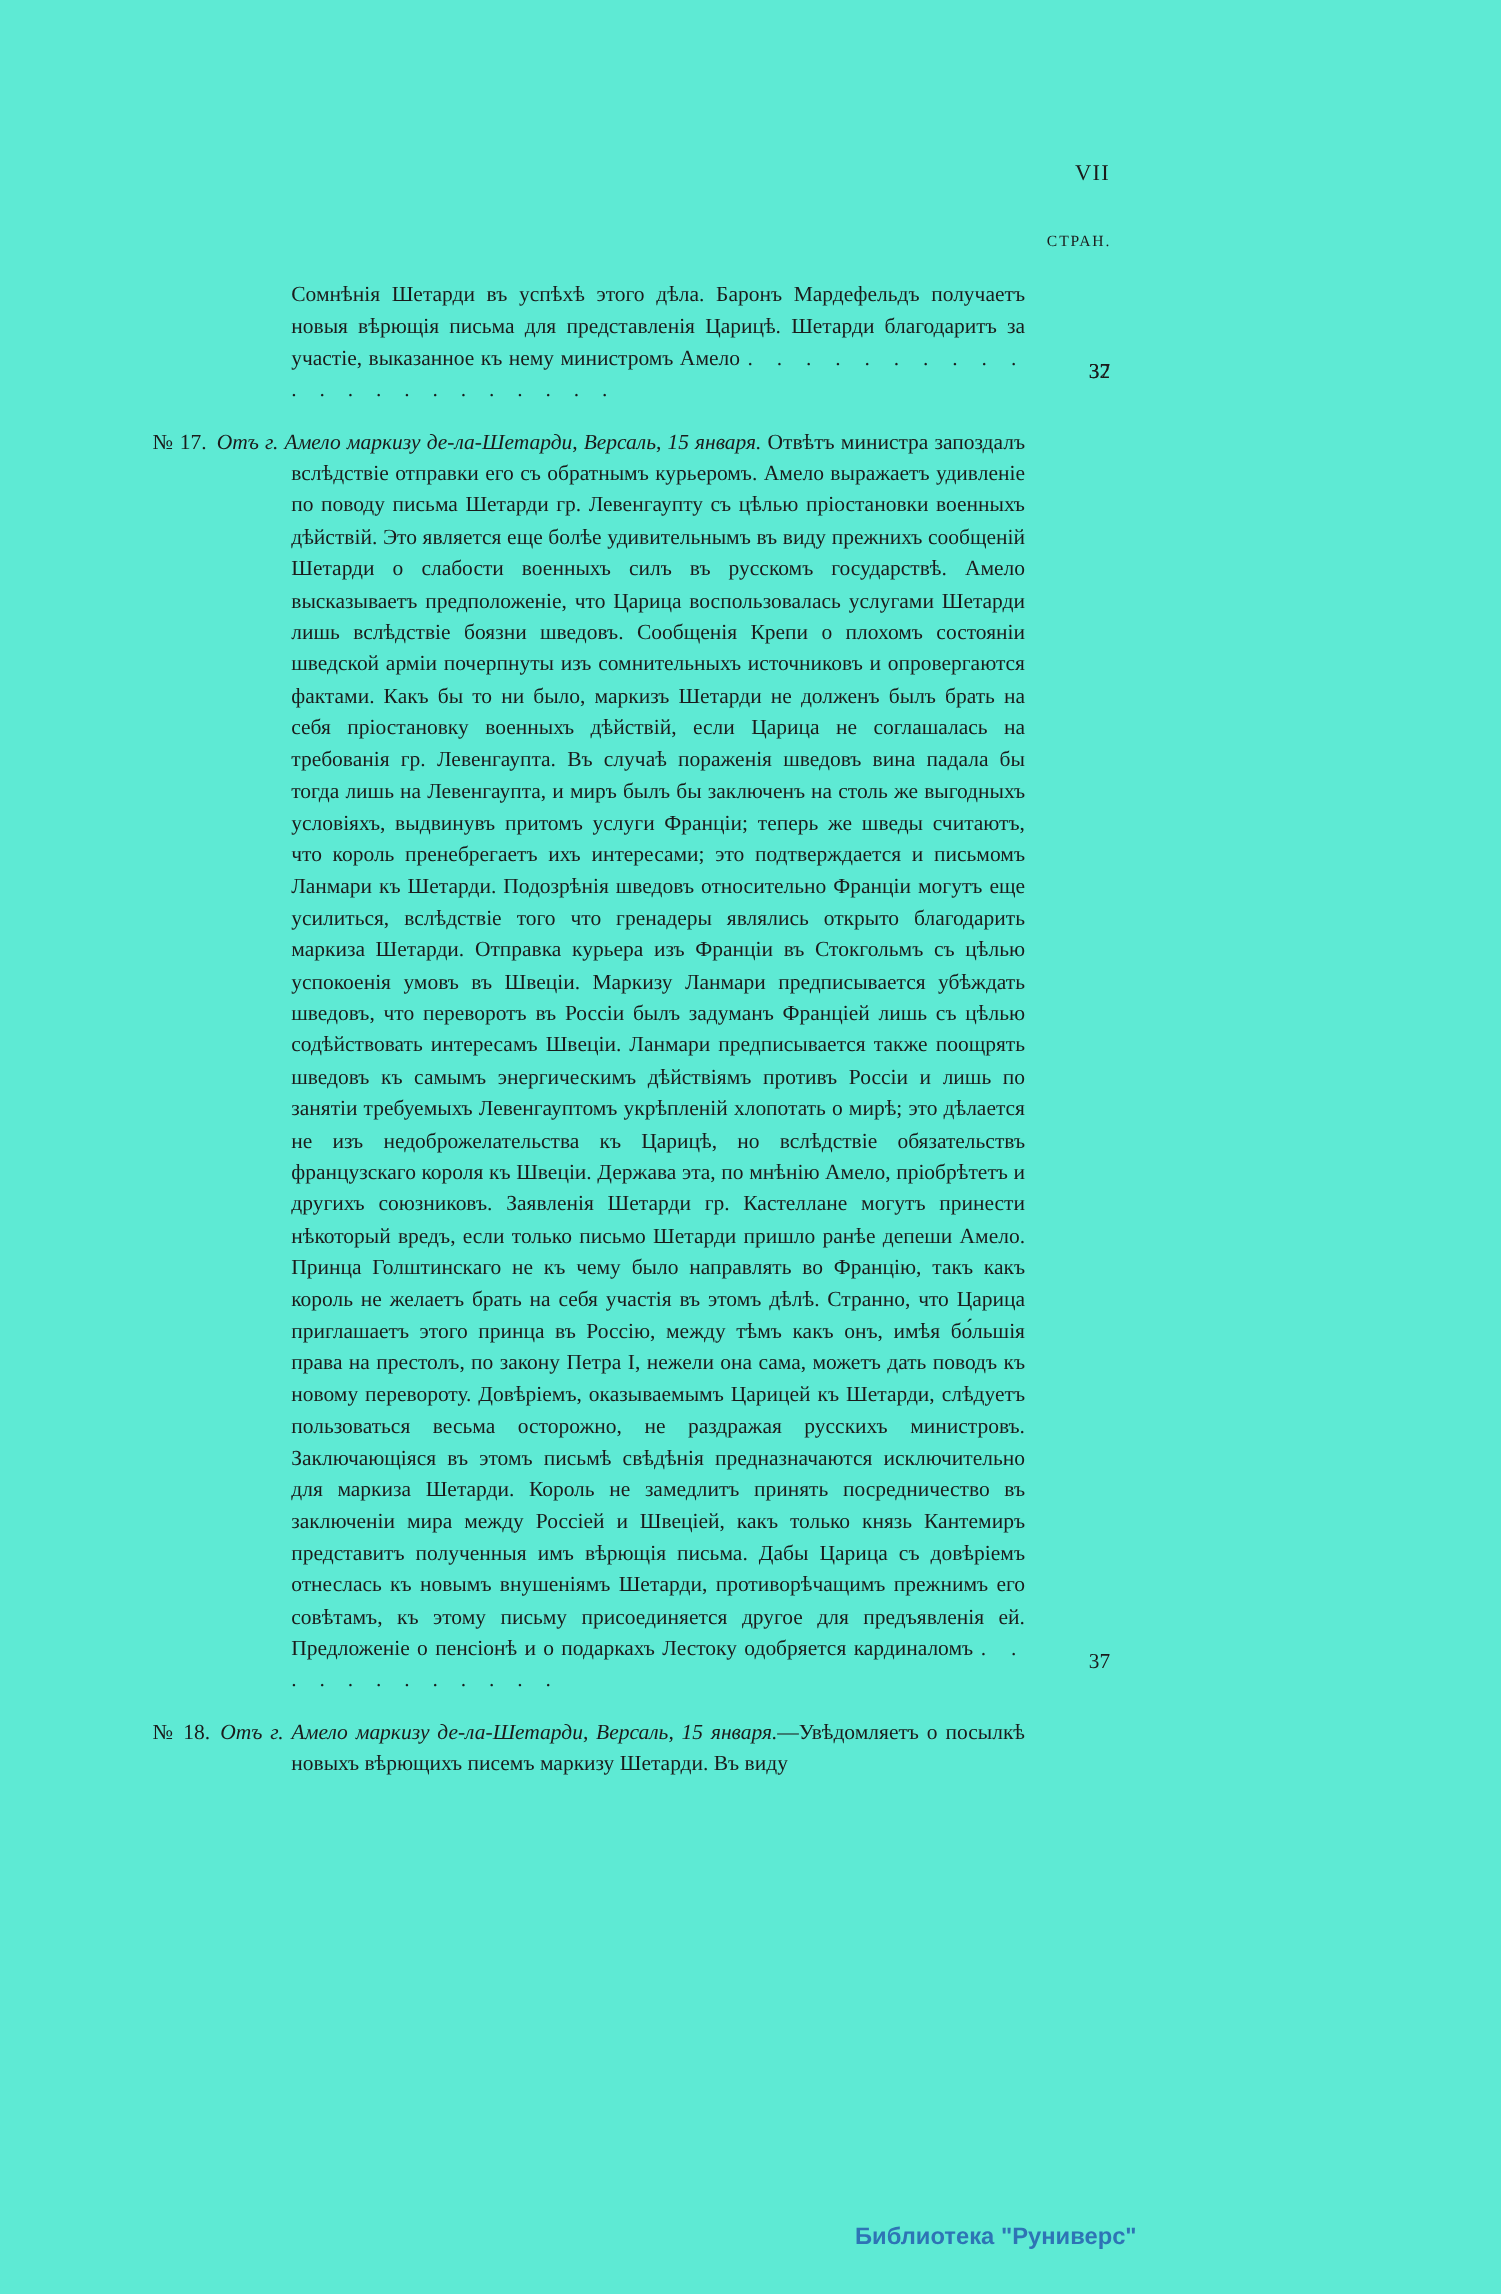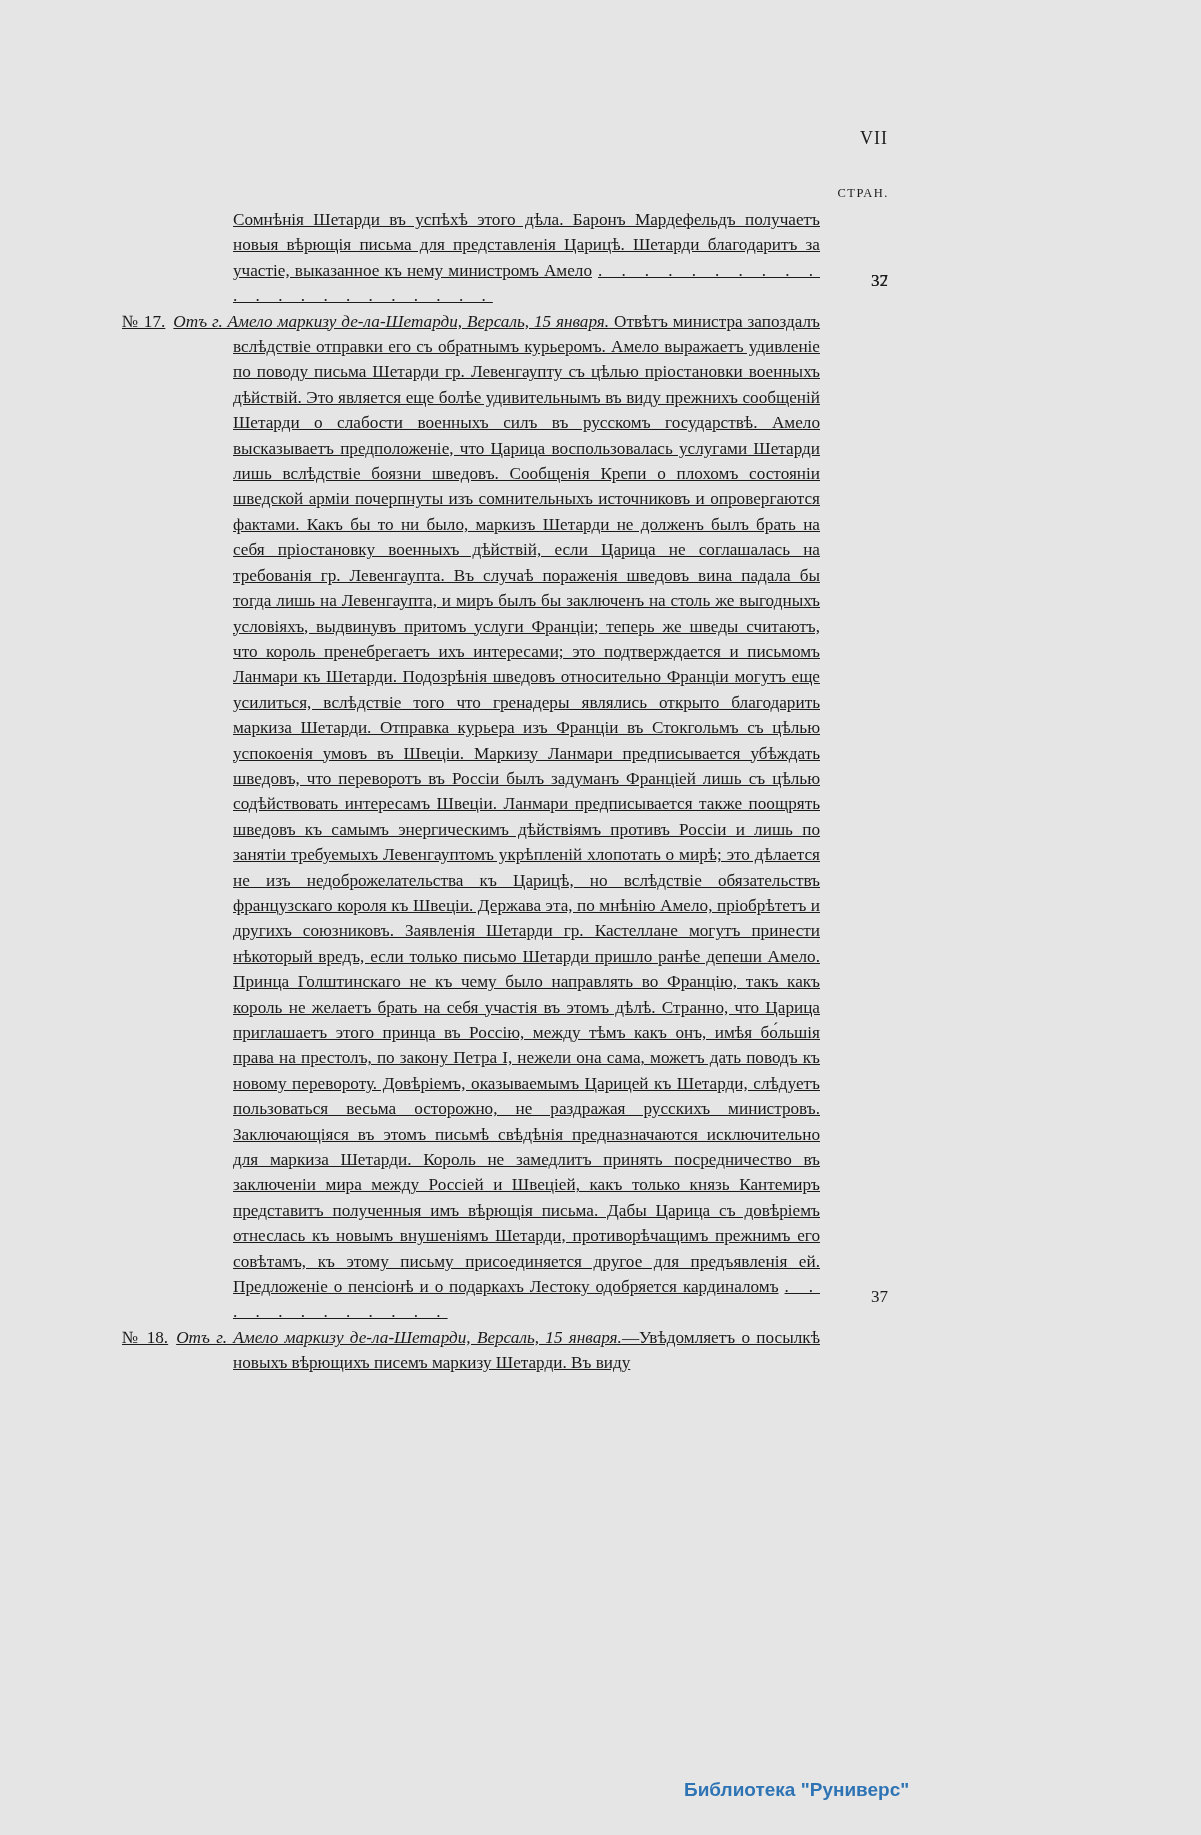--- a/index.html
+++ b/index.html
@@ -3,21 +3,21 @@
 <meta charset="utf-8">
 <style>
   * { box-sizing: border-box; }
   html, body { margin: 0; padding: 0; }
   body { background: #ffffff; }
   .page {
     position: relative;
     width: 1201px;
     height: 1835px;
     margin: 0 auto;
-    background: #e5e5e5;
+    background: #5eead4;
     color: #1b1b1b;
     font-family: "Liberation Serif", "DejaVu Serif", serif;
     overflow: hidden;
   }
   .folio {
     position: absolute;
     top: 128px;
     right: 313px;
     font-size: 18px;
     letter-spacing: 1px;
@@ -31,26 +31,25 @@
     margin-left: 12px;
   }
   .toc {
     position: absolute;
     left: 122px;
     top: 207px;
     width: 766px;
   }
   .entry { position: relative; }
   .entry p {
-    margin: 0 68px 0 111px;
+    margin: 16px 68px 0 111px;
     text-indent: -111px;
     text-align: justify;
     font-size: 17.2px;
     line-height: 25.4px;
-    text-decoration: underline;
   }
   .entry.cont p { text-indent: 0; }
   .num { margin-right: 8px; }
   .lead { font-style: italic; }
   .dots { letter-spacing: 7px; margin-left: 6px; }
   .page-ref {
     position: absolute;
     right: 0;
     bottom: 18px;
     font-size: 17px;

